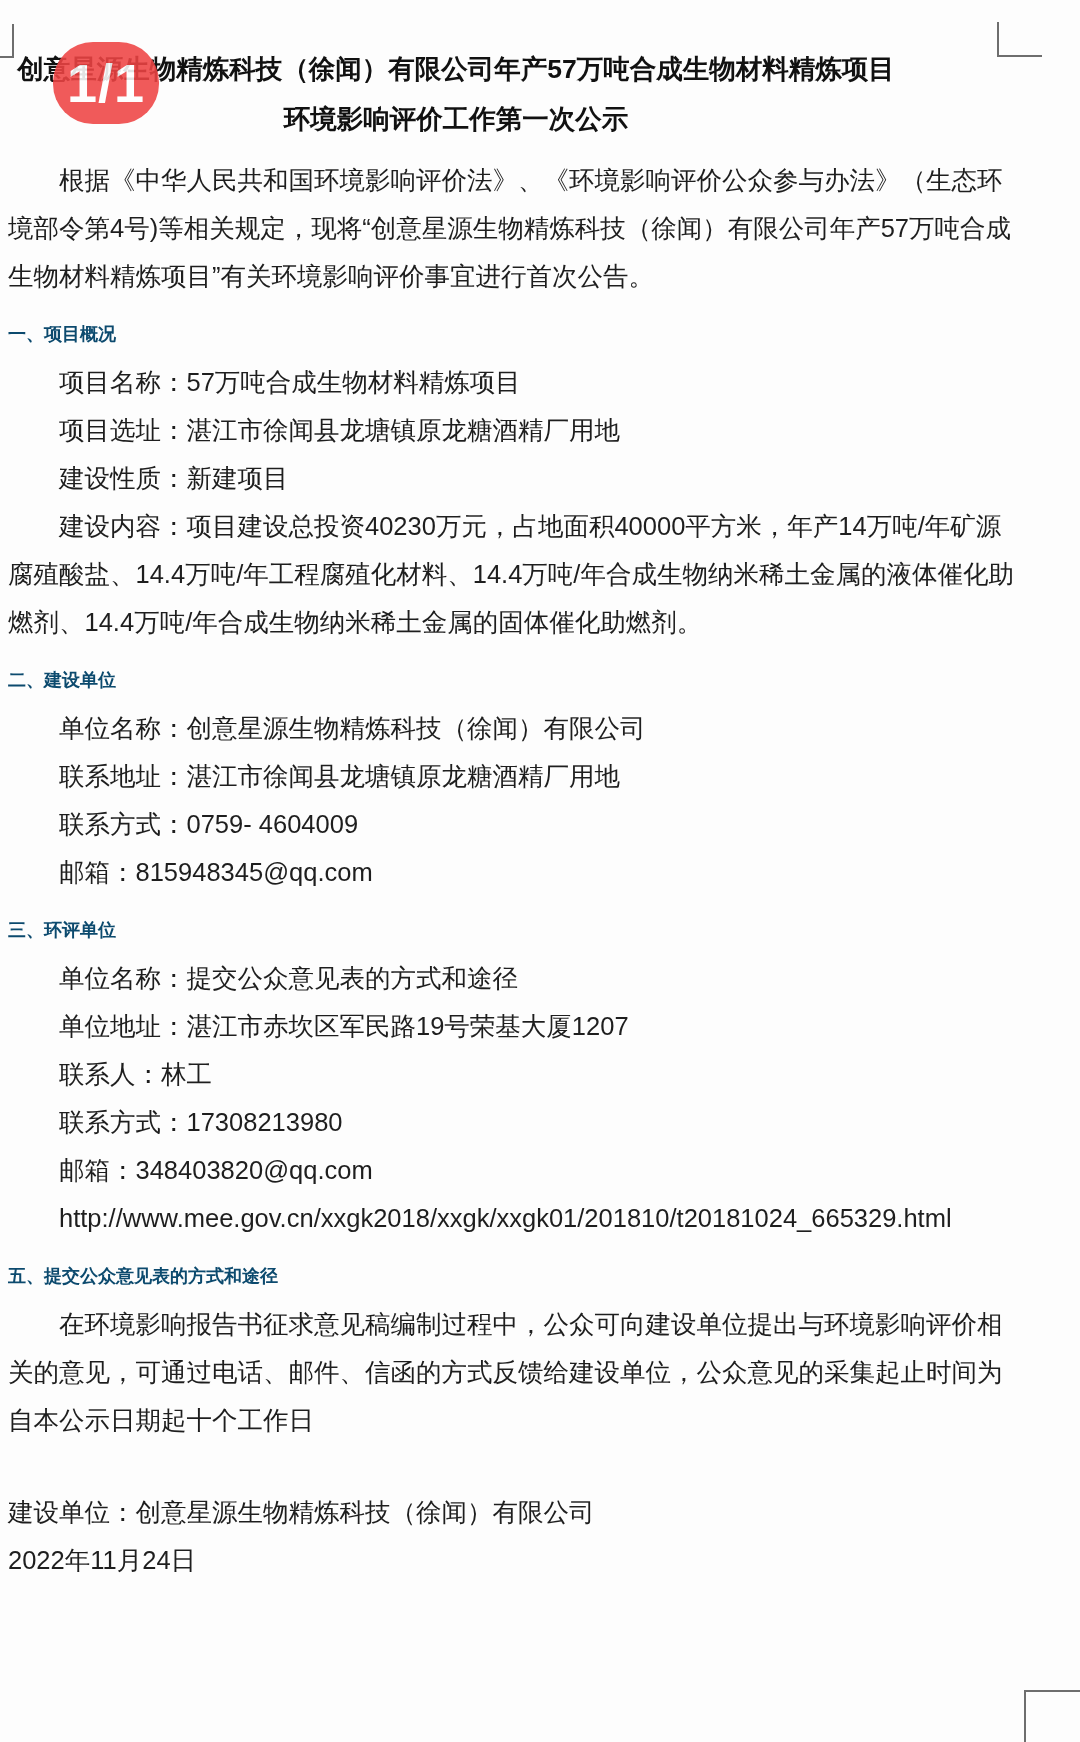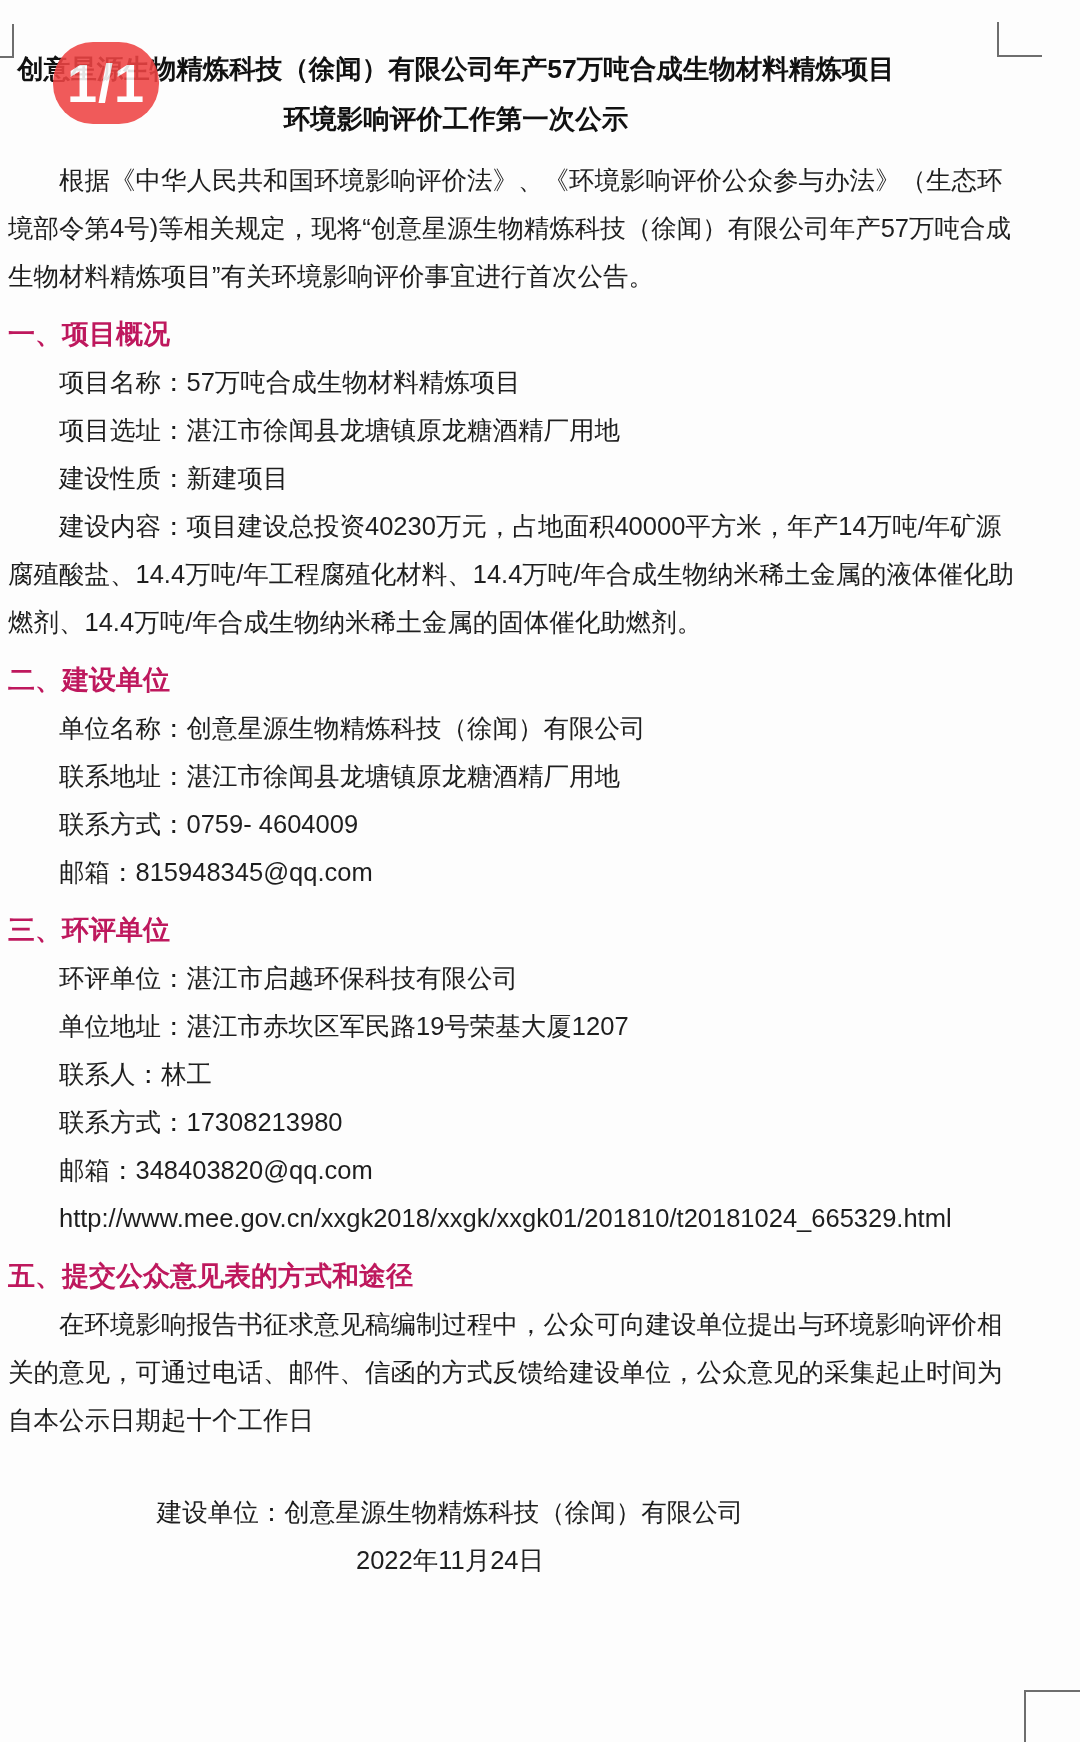--- a/index.html
+++ b/index.html
@@ -21,25 +21,25 @@
     font-weight:bold;
     font-size:26.5px;
     line-height:50px;
     color:#111;
   }
   .para { margin:0; text-indent:2em; }
   .intro { margin-top:12px; }
   .h {
     margin:10px 0 0 0;
     font-weight:bold;
-    font-size:27px;
+    font-size:18px;
     line-height:48px;
-    color:#be185d;
+    color:#0c4a6e;
   }
-  .signature { margin-top:44px; text-align:center; padding-right:132px; }
+  .signature { margin-top:44px; text-align:left; padding-right:132px; }
   .sig-line { margin:0; }
   .badge {
     position:absolute; left:53px; top:42px;
     width:106px; height:82px;
     background:rgba(130,130,130,0.88);
     border-radius:40px;
     display:flex; align-items:center; justify-content:center;
     color:#ffffff;
     font-size:54px; font-weight:bold;
     z-index:3;
@@ -77,21 +77,21 @@
     <p class="para">建设性质：新建项目</p>
     <p class="para">建设内容：项目建设总投资40230万元，占地面积40000平方米，年产14万吨/年矿源腐殖酸盐、14.4万吨/年工程腐殖化材料、14.4万吨/年合成生物纳米稀土金属的液体催化助燃剂、14.4万吨/年合成生物纳米稀土金属的固体催化助燃剂。</p>
 
     <h2 class="h">二、建设单位</h2>
     <p class="para">单位名称：创意星源生物精炼科技（徐闻）有限公司</p>
     <p class="para">联系地址：湛江市徐闻县龙塘镇原龙糖酒精厂用地</p>
     <p class="para">联系方式：0759- 4604009</p>
     <p class="para">邮箱：815948345@qq.com</p>
 
     <h2 class="h">三、环评单位</h2>
-    <p class="para">环评单位：湛江市启越环保科技有限公司</p>
+    <p class="para">单位名称：提交公众意见表的方式和途径</p>
     <p class="para">单位地址：湛江市赤坎区军民路19号荣基大厦1207</p>
     <p class="para">联系人：林工</p>
     <p class="para">联系方式：17308213980</p>
     <p class="para">邮箱：348403820@qq.com</p>
 
     <p class="para">http://www.mee.gov.cn/xxgk2018/xxgk/xxgk01/201810/t20181024_665329.html</p>
 
     <h2 class="h">五、提交公众意见表的方式和途径</h2>
     <p class="para">在环境影响报告书征求意见稿编制过程中，公众可向建设单位提出与环境影响评价相关的意见，可通过电话、邮件、信函的方式反馈给建设单位，公众意见的采集起止时间为自本公示日期起十个工作日</p>
 

